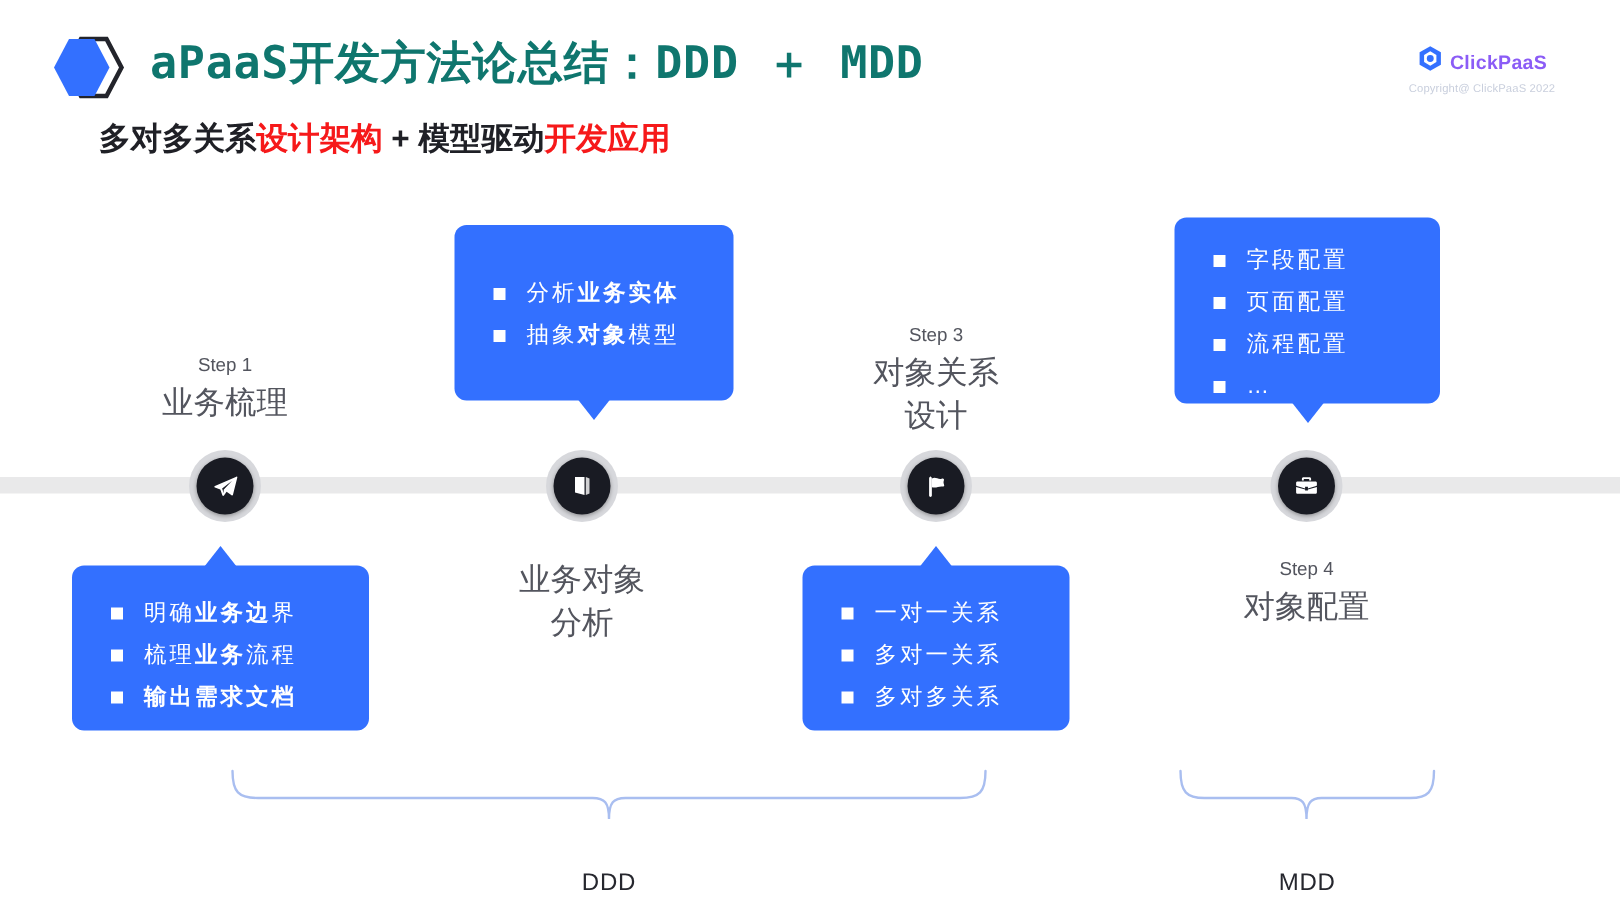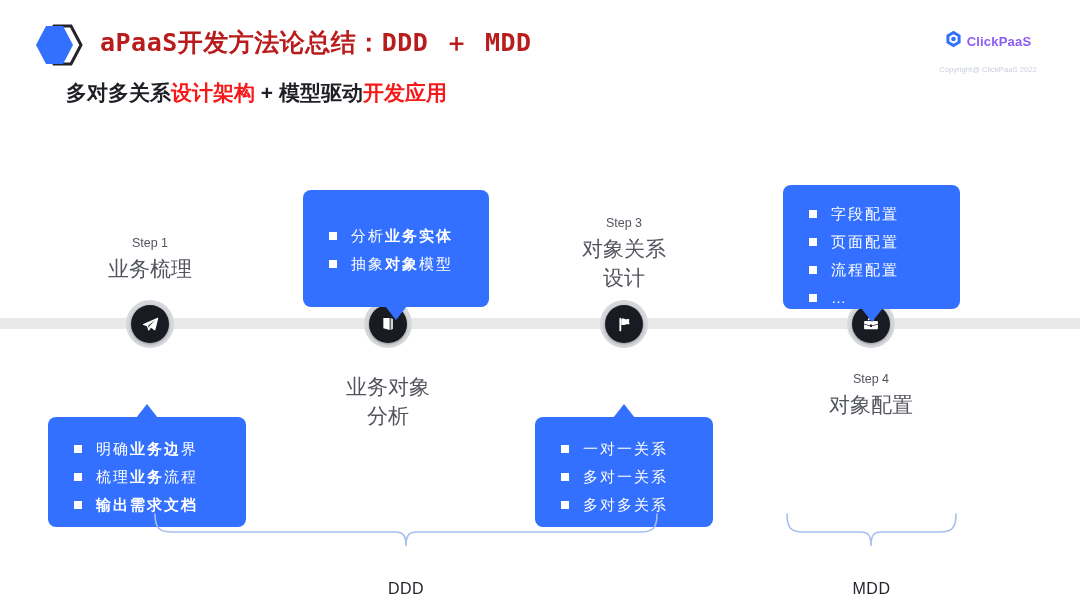--- a/index.html
+++ b/index.html
@@ -22,26 +22,26 @@
     left: 32px;
     top: 22px;
     width: 58px;
     height: 46px;
   }
   #title-text {
     position: absolute;
     left: 100px;
     top: 23px;
     font-family: "DejaVu Sans Mono", "Liberation Mono", monospace;
-    font-size: 25px;
+    font-size: 30px;
     font-weight: bold;
     letter-spacing: 0.5px;
     line-height: 40px;
     white-space: nowrap;
-    color: #b91c1c;
+    color: #0f766e;
   }
   #subtitle-text {
     position: absolute;
     left: 66px;
     top: 78px;
     font-size: 21px;
     font-weight: bold;
     line-height: 30px;
     white-space: nowrap;
     color: #1f2026;
@@ -62,21 +62,21 @@
     justify-content: center;
     gap: 5px;
   }
   #brand-name {
     font-size: 13px;
     font-weight: bold;
     color: #8b5cf6;
     letter-spacing: 0.2px;
   }
   #brand-copyright {
-    margin-top: 13px;
+    margin-top: 1px;
     font-size: 7.5px;
     color: #c9cfdd;
     letter-spacing: 0.1px;
     white-space: nowrap;
   }
 
   
   #timeline-track {
     position: absolute;
     left: 0;
@@ -128,21 +128,20 @@
     white-space: pre-line;
   }
 
   
   .callout {
     position: absolute;
     background: #3370ff;
     border-radius: 8px;
     box-sizing: border-box;
     padding: 18px 0 18px 26px;
-    margin-top: 40px;
   }
   .callout-line {
     display: flex;
     align-items: center;
     color: #ffffff;
     font-size: 15px;
     line-height: 28px;
     letter-spacing: 2px;
     white-space: nowrap;
   }

